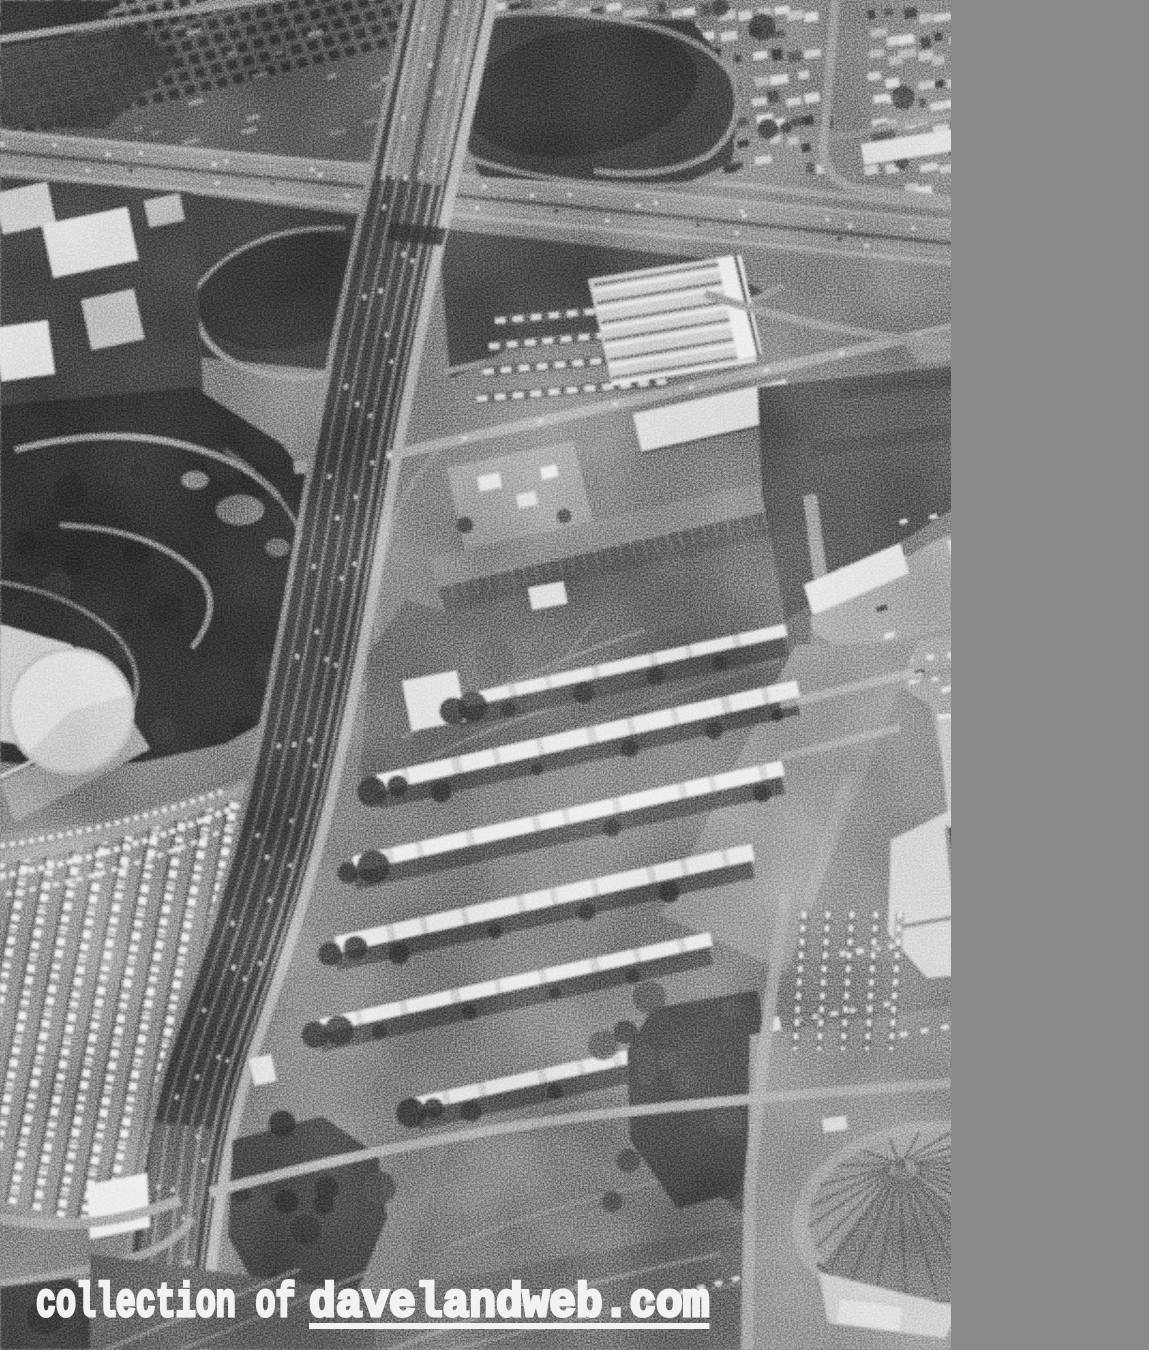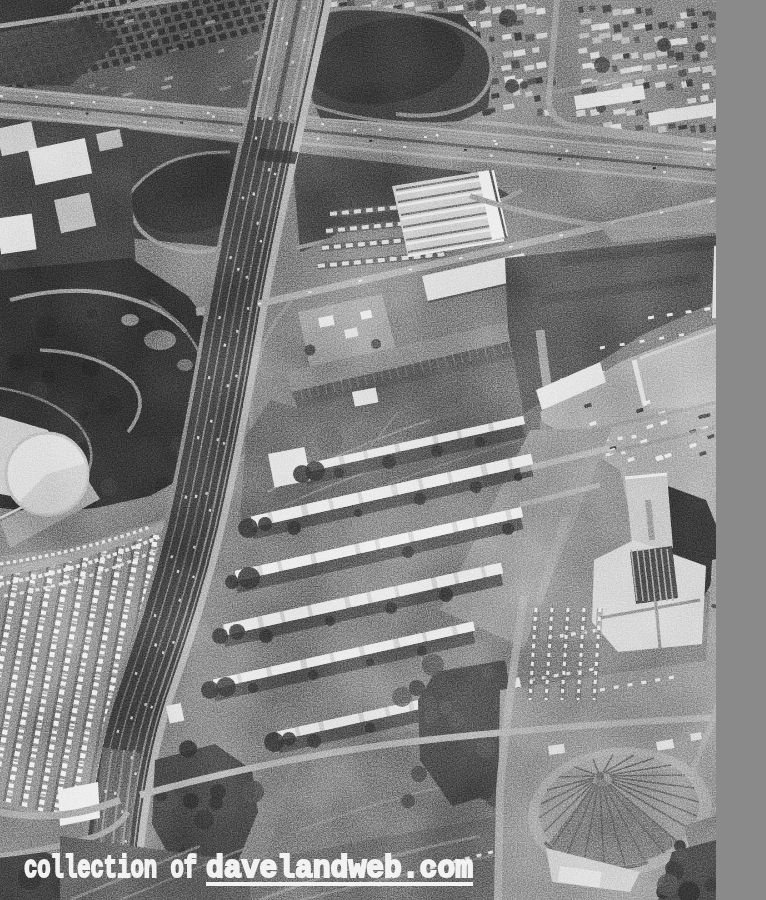--- a/index.html
+++ b/index.html
@@ -1,15 +1,15 @@
 <!DOCTYPE html>
 <html><head><meta charset="utf-8"><title>aerial</title>
 <style>
 html,body{margin:0;padding:0;background:#8a8a8a;}
-#ph{width:716px;height:900px;position:relative;overflow:hidden;font-family:"Liberation Sans",sans-serif;}
+#ph{width:634px;height:900px;position:relative;overflow:hidden;font-family:"Liberation Sans",sans-serif;}
 svg{display:block}
 </style></head><body>
 <div id="ph">
 <svg width="766" height="900" viewBox="0 0 766 900" xmlns="http://www.w3.org/2000/svg">
 <defs>
 <filter id="soft" x="-5%" y="-5%" width="110%" height="110%">
           <feGaussianBlur stdDeviation="0.6"></feGaussianBlur>
         </filter>
 <filter id="grain" x="0" y="0" width="100%" height="100%" color-interpolation-filters="sRGB">
  <feTurbulence type="fractalNoise" baseFrequency="0.8" numOctaves="2" seed="11" result="n"></feTurbulence>

